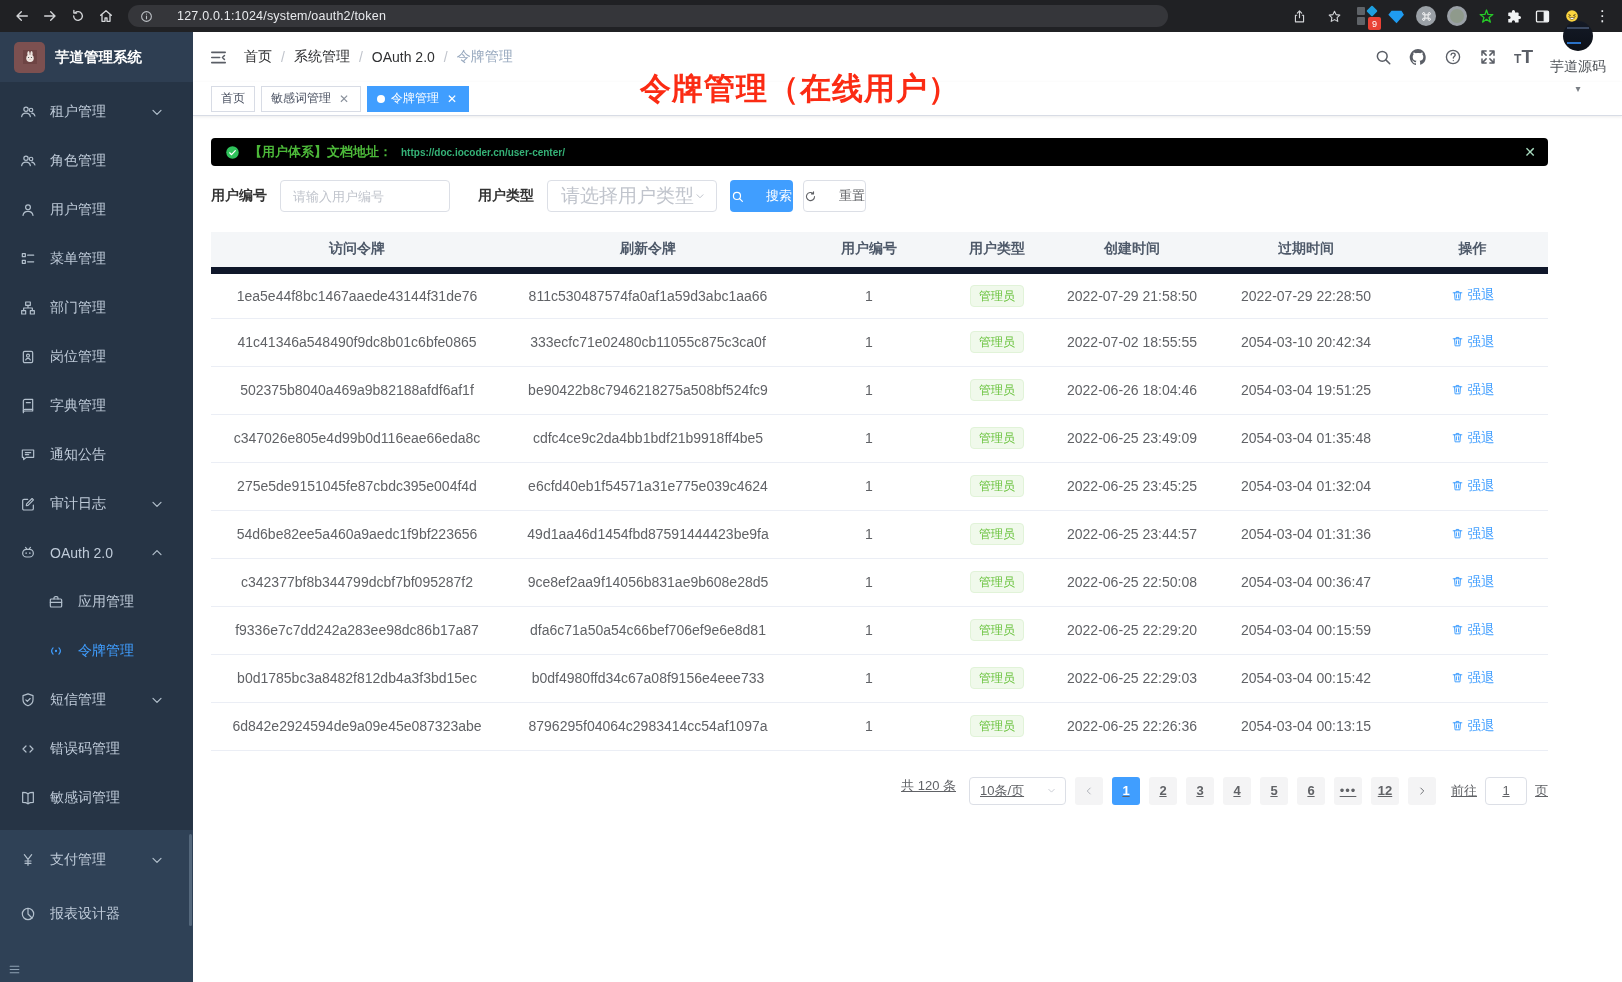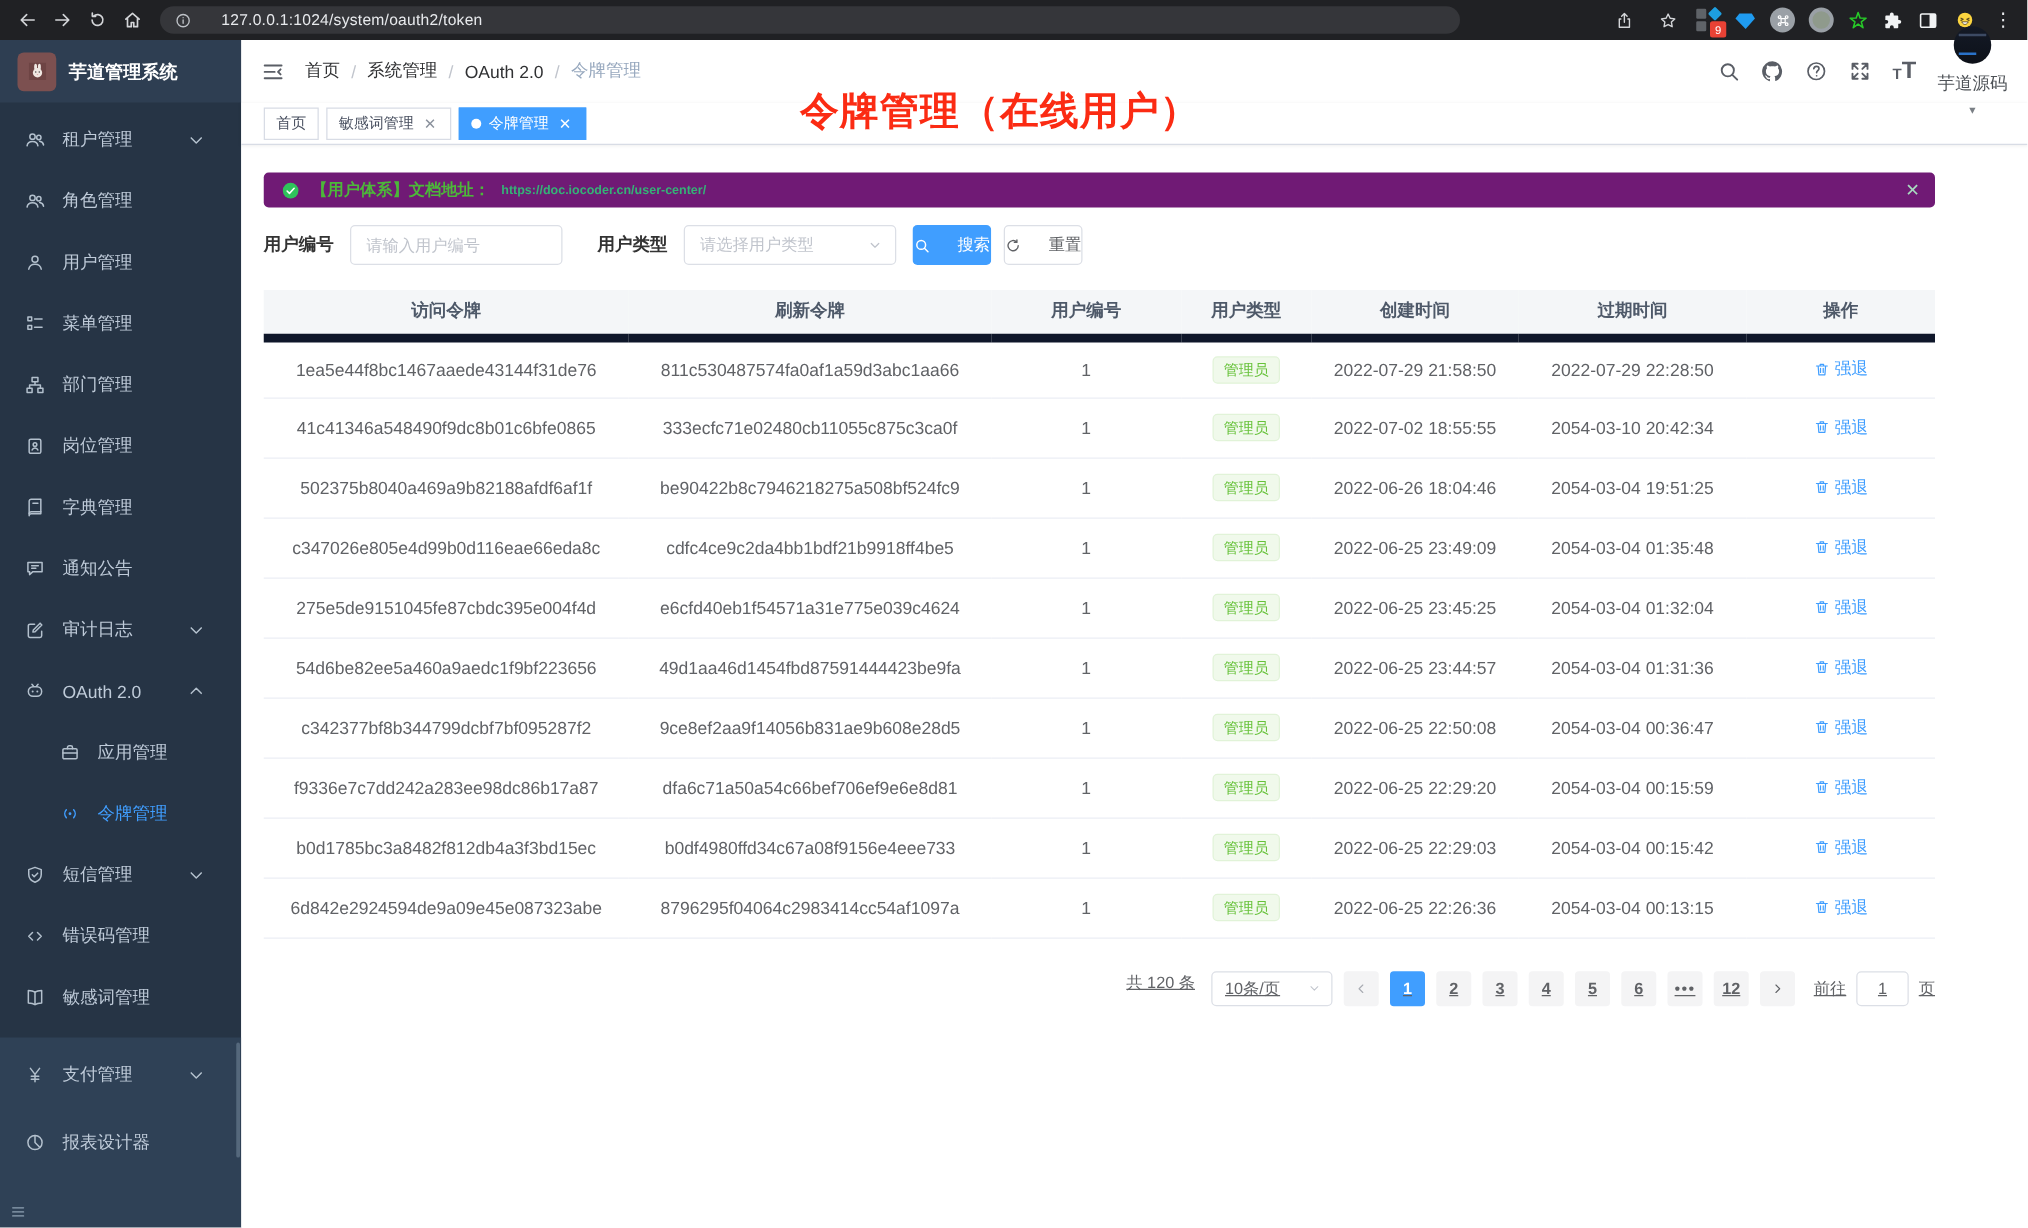--- a/index.html
+++ b/index.html
@@ -79,31 +79,31 @@
   .tag.active { background:#409eff; border-color:#409eff; color:#fff; }
   .tag.active .dot { display:block; }
   .tag.active .x { color:#fff; }
 
   
   .annotation { position:absolute; left:447px; top:36px; font-size:31px; font-weight:bold; color:#fb2b13; z-index:30; white-space:nowrap; letter-spacing:1px; }
 
   
   .content { padding:22px 18px 0; }
   .page-inner { width:1337px; }
-  .alert { height:28px; background:#701a75; border-radius:4px; display:flex; align-items:center; padding:0 14px; gap:9px; margin-bottom:14px; position:relative; }
+  .alert { height:28px; background:#000000; border-radius:4px; display:flex; align-items:center; padding:0 14px; gap:9px; margin-bottom:14px; position:relative; }
   .alert .ck { font-size:15px; color:#2fc25b; }
   .alert-text { color:#4cb839; font-size:13px; font-weight:bold; }
   .alert-link { color:#35b277; font-size:10px; text-decoration:none; cursor:pointer;font-weight:bold; }
   .alert-close { position:absolute; right:12px; color:#a8dcc0; font-size:14px; cursor:pointer; }
 
   .filter-row { display:flex; align-items:center; margin-bottom:20px; }
   .f-label { font-weight:bold; color:#333; margin-right:13px; white-space:nowrap; }
   .f-input { width:170px; height:32px; border:1px solid #dcdfe6; border-radius:4px; padding:0 12px; font-size:13px; color:#606266; outline:none; font-family:inherit; }
   .f-input::placeholder { color:#c0c4cc; }
-  .f-select { width:170px; height:32px; border:1px solid #dcdfe6; border-radius:4px; padding:0 10px 0 12px; display:flex; align-items:center; justify-content:space-between; color:#c0c4cc; font-size:13px; cursor:pointer; }
+  .f-select { width:170px; height:32px; border:1px solid #dcdfe6; border-radius:4px; padding:0 10px 0 12px; display:flex; align-items:center; justify-content:flex-end; color:#c0c4cc; font-size:19px; cursor:pointer; }
   .f-select .car { color:#c0c4cc; font-size:12px; }
   .gap28 { width:28px; } .gap13 { width:13px; } .gap10 { width:10px; }
   .btn { height:32px; border-radius:4px; display:inline-flex; align-items:center; gap:22px; padding:0 0; font-size:13px; cursor:pointer; border:1px solid transparent; }
   .btn-primary { background:#409eff; color:#fff; }
   .btn-plain { background:#fff; border-color:#dcdfe6; color:#606266; }
   .btn .icon { font-size:13px; }
 
   
   table { border-collapse:collapse; width:1337px; table-layout:fixed; }
   thead th { background:#f4f6f8; height:38px; font-size:14px; color:#4e5969; font-weight:bold; border-bottom:7px solid #0f172a; text-align:center; }

